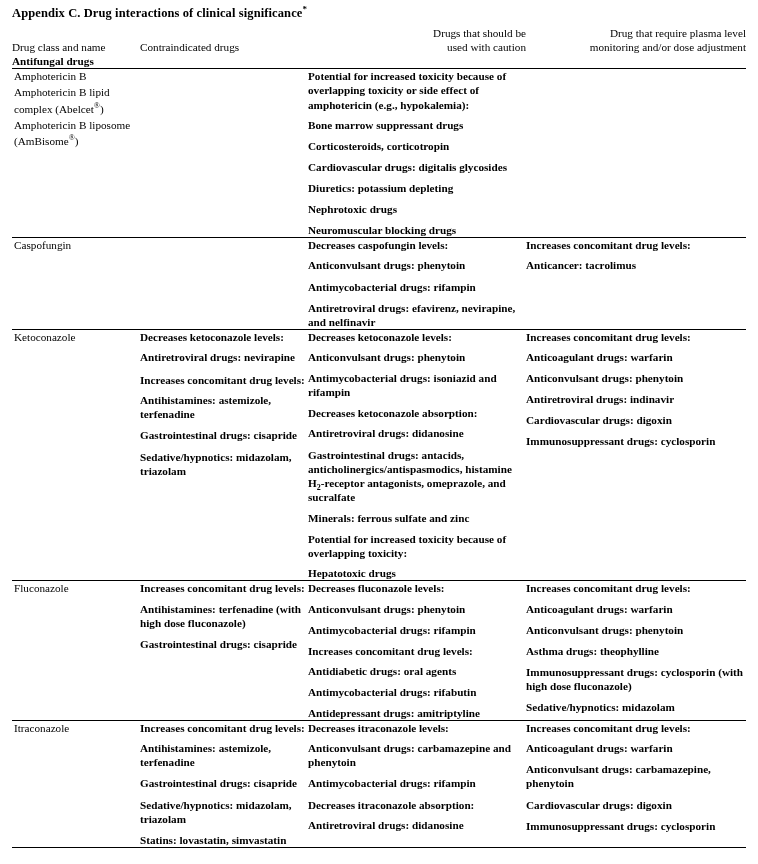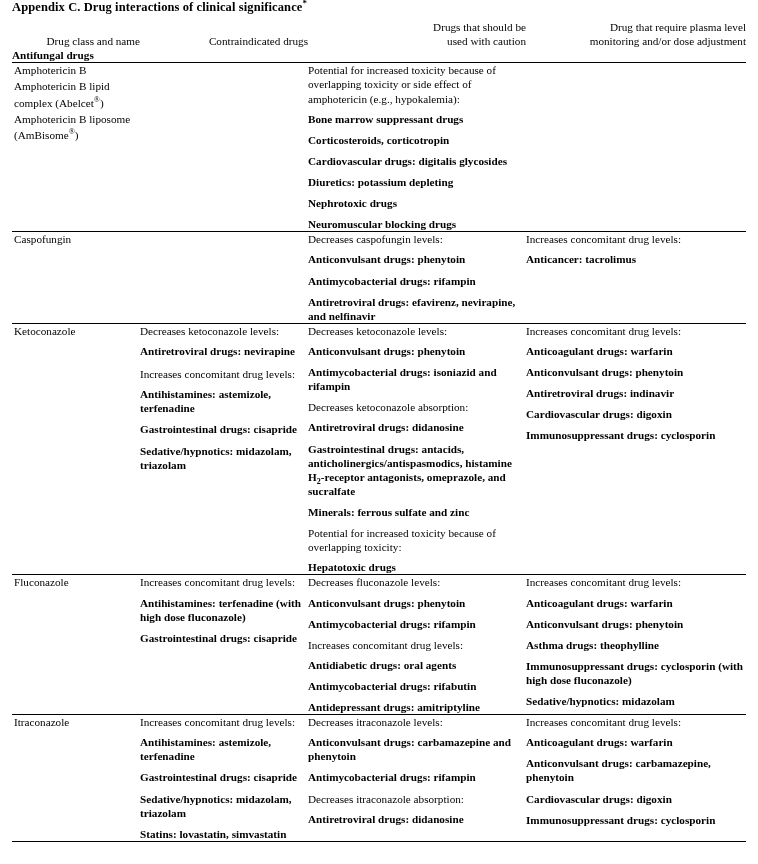--- a/index.html
+++ b/index.html
@@ -18,42 +18,42 @@
     position: relative;
     width: 758px;
     height: 864px;
     padding: 0;
     box-sizing: border-box;
   }
   .title {
     font-family: "Liberation Serif", serif;
     font-size: 12.5px;
     font-weight: bold;
-    margin: 0 0 0 12px;
+    margin: 6px 0 0 12px;
     letter-spacing: 0.1px;
   }
   table.doc {
     border-collapse: collapse;
     width: 734px;
     margin: 5px 0 0 12px;
     table-layout: fixed;
   }
   table.doc td, table.doc th {
     vertical-align: top;
     padding: 0;
     font-size: 11.2px;
     line-height: 1.26;
   }
   .rule-thin td { border-top: 0.9px solid #000; }
   .rule-bottom td { border-bottom: 1.6px solid #000; }
 
   th.colhead {
     font-weight: normal;
     font-size: 11.2px;
-    text-align: right;
+    text-align: left;
     padding: 3px 6px 3px 0;
     vertical-align: bottom;
     line-height: 1.22;
   }
   th.colhead.center { text-align: right; padding-right: 0; }
 
   .headrow-top th { padding-top: 4px; padding-bottom: 1px; }
   .headrow-bot th { padding-bottom: 3px; }
 
   .section-label {
@@ -61,21 +61,21 @@
     font-size: 11.4px;
     padding: 3px 0 3px 0;
   }
 
   td.c1 { width: 128px; padding: 5px 8px 7px 0; }
   td.c2 { width: 168px; padding: 5px 8px 7px 0; }
   td.c3 { width: 218px; padding: 5px 8px 7px 0; }
   td.c4 { width: 220px; padding: 5px 2px 7px 0; }
   .item { margin: 0 0 7px 0; font-weight: bold; }
   .item:last-child { margin-bottom: 0; }
-  .head-item { font-weight: normal; margin: 0 0 6px 0; }
+  .head-item { font-weight: bold; margin: 0 0 6px 0; }
   .head-item.spaced { margin-top: 9px; }
   .name-line { margin: 0 0 2px 2px; }
   sup { font-size: 8px; vertical-align: super; line-height: 0; }
   sub { font-size: 8px; vertical-align: sub; line-height: 0; }
   .star { font-size: 9px; vertical-align: super; line-height: 0; }
 </style>
 </head>
 <body>
 
 <div class="page">

